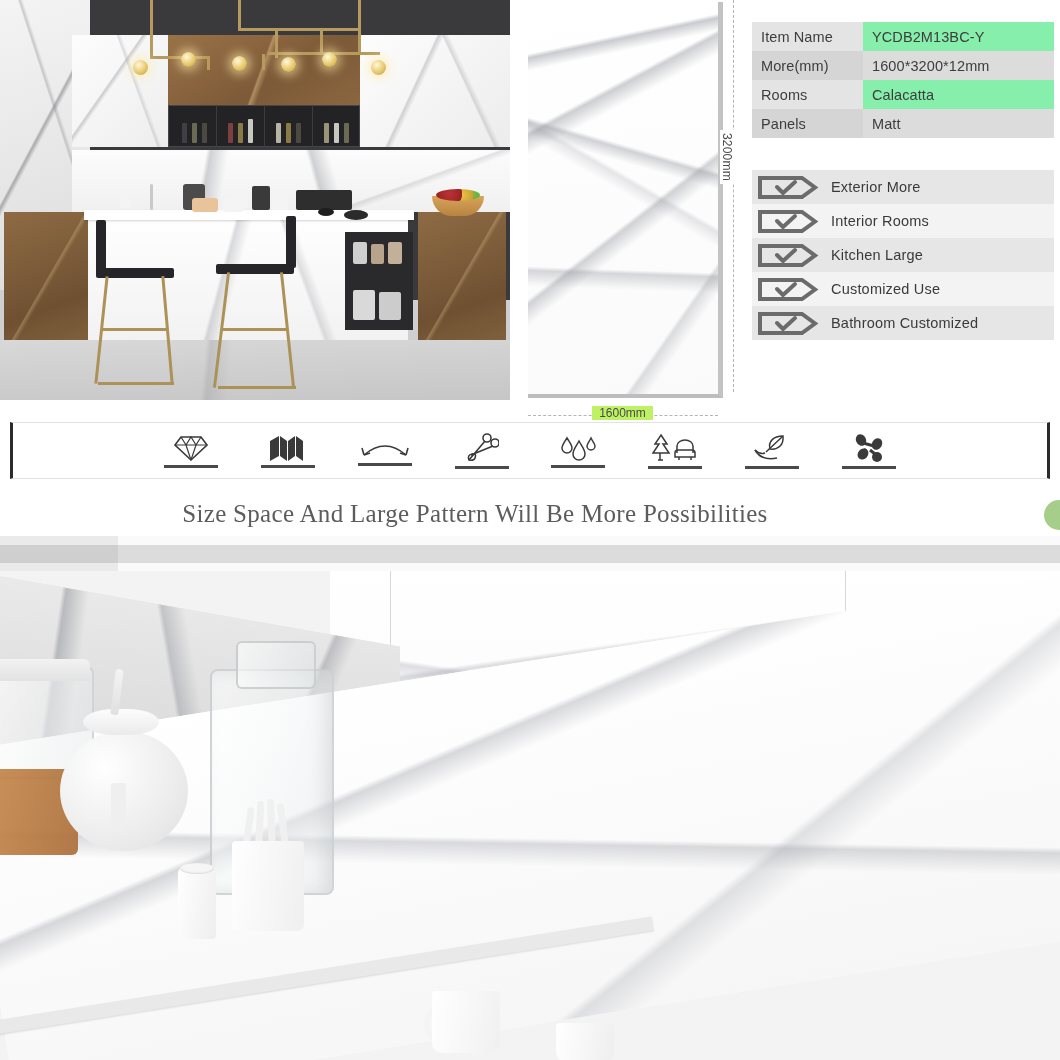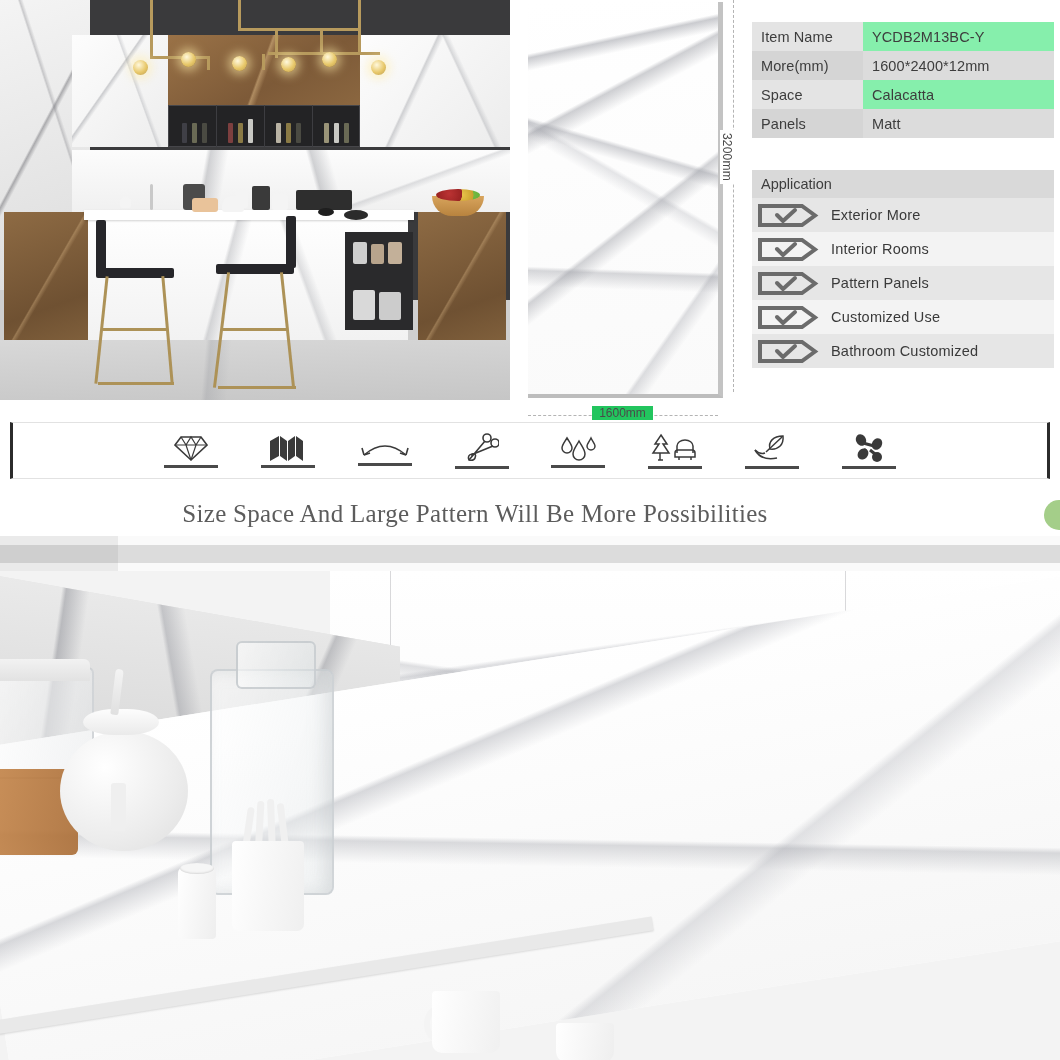--- a/index.html
+++ b/index.html
@@ -99,21 +99,21 @@
       linear-gradient(175deg,#ffffff,#fafafa);
     border-right:5px solid #c3c3c3;
     border-bottom:4px solid #bdbdbd;
   }
   .dim-v{position:absolute;right:16px;top:0;height:392px;border-left:1px dashed #b4b4b4;}
   .dim-v-label{position:absolute;right:16px;top:130px;writing-mode:vertical-rl;
     font-size:12px;color:#4a4a4a;background:#fff;padding:3px 0;letter-spacing:.2px;}
   .dim-h{position:absolute;left:18px;top:415px;width:190px;border-top:1px dashed #b4b4b4;}
   .dim-h-label{position:absolute;left:0;top:406px;width:225px;text-align:center;
     font-size:12px;color:#4a4a4a;}
-  .dim-h-label span{background:#22c55e;padding:0 7px;}
+  .dim-h-label span{background:#bef264;padding:0 7px;}
 
   
   #spec-area{position:absolute;left:752px;top:22px;width:302px;}
   .spec-table{width:302px;border-collapse:collapse;}
   .spec-table tr{height:29px;}
   .spec-table td{font-size:14.5px;color:#3d3d3d;padding:0 0 0 9px;vertical-align:middle;
     letter-spacing:.1px;}
   .spec-table td.k{width:102px;}
   .row-a td.k{background:#e4e4e4;} .row-a td.v{background:#86efac;}
   .row-b td.k{background:#d5d5d5;} .row-b td.v{background:#dcdcdc;}
@@ -328,36 +328,35 @@
 
   <div id="spec-area">
     <table class="spec-table">
       <tbody>
           <tr class="row-a">
         <td class="k">Item Name</td>
         <td class="v">YCDB2M13BC-Y</td>
       </tr>
       <tr class="row-b">
         <td class="k">More(mm)</td>
-        <td class="v">1600*2400*12mm</td>
+        <td class="v">1600*3200*12mm</td>
       </tr>
       <tr class="row-a">
-        <td class="k">Space</td>
+        <td class="k">Rooms</td>
         <td class="v">Calacatta</td>
       </tr>
       <tr class="row-b">
         <td class="k">Panels</td>
         <td class="v">Matt</td>
       </tr>
     </tbody>
       </table>
   </div>
 
   <div id="app-table">
-    <div class="app-head">Application</div>
 
     <div class="app-row dark">
       <span class="app-chk">
         <svg width="62" height="25" viewBox="0 0 62 25">
             <path d="M3 3 H45 L58 12.5 L45 22 H3 Z" fill="none" stroke="#6b6b6b" stroke-width="4"></path>
             <path d="M20 12 L26 18 L38 7" fill="none" stroke="#6b6b6b" stroke-width="4" stroke-linecap="round" stroke-linejoin="round"></path>
           </svg>
       </span>
       <span class="app-label">Exterior More</span>
     </div>
@@ -372,21 +371,21 @@
       <span class="app-label">Interior Rooms</span>
     </div>
 
     <div class="app-row dark">
       <span class="app-chk">
         <svg width="62" height="25" viewBox="0 0 62 25">
             <path d="M3 3 H45 L58 12.5 L45 22 H3 Z" fill="none" stroke="#6b6b6b" stroke-width="4"></path>
             <path d="M20 12 L26 18 L38 7" fill="none" stroke="#6b6b6b" stroke-width="4" stroke-linecap="round" stroke-linejoin="round"></path>
           </svg>
       </span>
-      <span class="app-label">Pattern Panels</span>
+      <span class="app-label">Kitchen Large</span>
     </div>
 
     <div class="app-row lite">
       <span class="app-chk">
         <svg width="62" height="25" viewBox="0 0 62 25">
             <path d="M3 3 H45 L58 12.5 L45 22 H3 Z" fill="none" stroke="#6b6b6b" stroke-width="4"></path>
             <path d="M20 12 L26 18 L38 7" fill="none" stroke="#6b6b6b" stroke-width="4" stroke-linecap="round" stroke-linejoin="round"></path>
           </svg>
       </span>
       <span class="app-label">Customized Use</span>

